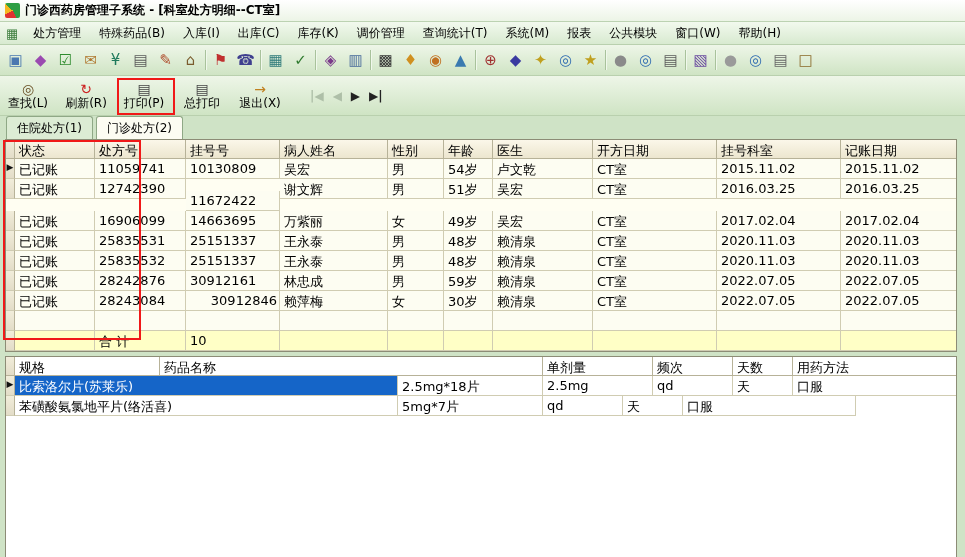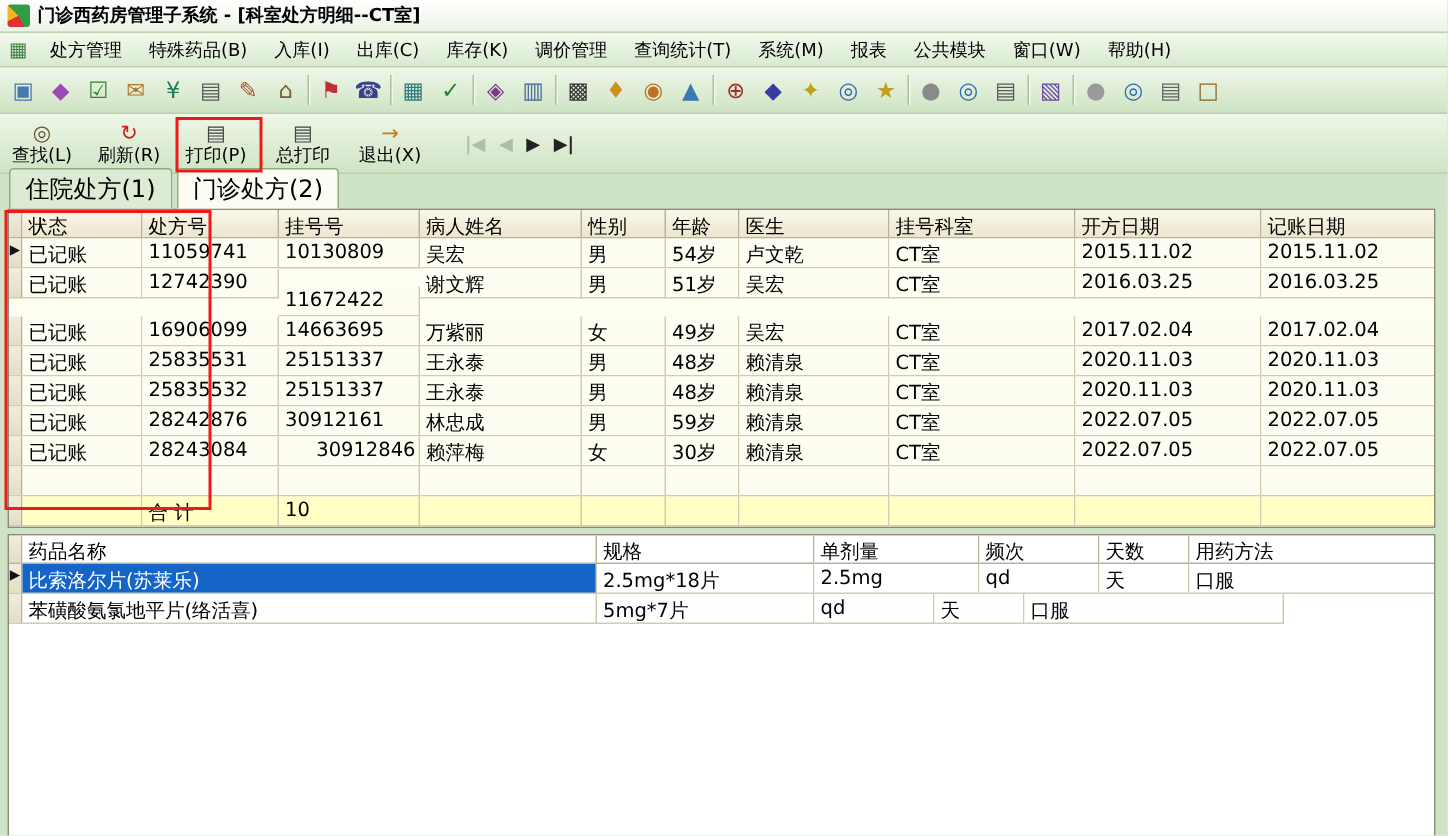--- a/index.html
+++ b/index.html
@@ -25,21 +25,21 @@
   .toolbar2 { height: 40px; display: flex; align-items: center; padding: 0 4px; gap: 10px;
     background: linear-gradient(#eef6e8, #cfe4c4); border-bottom: 1px solid #b9d0ae; }
   .action-btn { width: 48px; height: 36px; display: flex; flex-direction: column; align-items: center; justify-content: center; gap: 1px; }
   .action-btn .ico { font-size: 14px; line-height: 14px; }
   .action-btn .lbl { font-size: 12px; line-height: 13px; white-space: nowrap; }
   .nav { display: flex; gap: 9px; margin-left: 16px; font-size: 12px; font-weight: bold; color: #222; }
   .nav .disabled { color: #aebfa8; }
 
   .tabbar { height: 23px; display: flex; align-items: flex-end; padding: 2px 6px 0; gap: 3px; background: #cfe3c6; }
   .tab { padding: 3px 10px 2px; border: 1px solid #8fa886; border-bottom: none; border-radius: 3px 3px 0 0;
-    background: #dcecd4; font-size: 16px; white-space: nowrap; text-align: right; }
+    background: #dcecd4; font-size: 12px; white-space: nowrap; text-align: right; }
   .tab.active { background: #fcfcf2; }
 
   .grid { margin-left: 5px; width: 952px; background: #fffef2; border: 1px solid #8c8c76; overflow: hidden; }
   #table1 { margin-bottom: 4px; }
   #table2 { height: 214px; background: #ffffff; }
 
   .t-row { display: flex; }
   .t-cell { border-right: 1px solid #d0ccb2; border-bottom: 1px solid #d0ccb2; height: 20px;
     padding: 2px 2px 0 4px; font-size: 13px; white-space: nowrap; overflow: hidden; background: #fdfdf2; }
   #table2 .t-cell { background: #ffffff; }
@@ -159,22 +159,22 @@
   <div class="grid" id="table1">
       <div class="t-row head">
         <div class="t-cell sel" style="flex: 0 0 9px; width: 9px;"></div>
         <div class="t-cell" style="flex: 0 0 80px; width: 80px;">状态</div>
         <div class="t-cell" style="flex: 0 0 91px; width: 91px;">处方号</div>
         <div class="t-cell" style="flex: 0 0 94px; width: 94px;">挂号号</div>
         <div class="t-cell" style="flex: 0 0 108px; width: 108px;">病人姓名</div>
         <div class="t-cell" style="flex: 0 0 56px; width: 56px;">性别</div>
         <div class="t-cell" style="flex: 0 0 49px; width: 49px;">年龄</div>
         <div class="t-cell" style="flex: 0 0 100px; width: 100px;">医生</div>
+        <div class="t-cell" style="flex: 0 0 124px; width: 124px;">开方日期</div>
         <div class="t-cell" style="flex: 0 0 124px; width: 124px;">挂号科室</div>
-        <div class="t-cell" style="flex: 0 0 124px; width: 124px;">开方日期</div>
         <div class="t-cell" style="flex: 0 0 125px; width: 125px;">记账日期</div>
       </div>
       <div class="t-row">
         <div class="t-cell sel" style="flex: 0 0 9px; width: 9px;">▶</div>
         <div class="t-cell" style="flex: 0 0 80px; width: 80px;">已记账</div>
         <div class="t-cell" style="flex: 0 0 91px; width: 91px;">11059741</div>
         <div class="t-cell" style="flex: 0 0 94px; width: 94px;">10130809</div>
         <div class="t-cell" style="flex: 0 0 108px; width: 108px;">吴宏</div>
         <div class="t-cell" style="flex: 0 0 56px; width: 56px;">男</div>
         <div class="t-cell" style="flex: 0 0 49px; width: 49px;">54岁</div>
@@ -285,22 +285,22 @@
         <div class="t-cell" style="flex: 0 0 100px; width: 100px;"></div>
         <div class="t-cell" style="flex: 0 0 124px; width: 124px;"></div>
         <div class="t-cell" style="flex: 0 0 124px; width: 124px;"></div>
         <div class="t-cell" style="flex: 0 0 125px; width: 125px;"></div>
       </div>
     </div>
 
   <div class="grid" id="table2">
       <div class="t-row head">
         <div class="t-cell sel" style="flex: 0 0 9px; width: 9px;"></div>
+        <div class="t-cell" style="flex: 0 0 145px; width: 145px;">规格</div>
         <div class="t-cell" style="flex: 0 0 383px; width: 383px;">药品名称</div>
-        <div class="t-cell" style="flex: 0 0 145px; width: 145px;">规格</div>
         <div class="t-cell" style="flex: 0 0 110px; width: 110px;">单剂量</div>
         <div class="t-cell" style="flex: 0 0 80px; width: 80px;">频次</div>
         <div class="t-cell" style="flex: 0 0 60px; width: 60px;">天数</div>
         <div class="t-cell" style="flex: 0 0 173px; width: 173px;">用药方法</div>
       </div>
       <div class="t-row">
         <div class="t-cell sel" style="flex: 0 0 9px; width: 9px;">▶</div>
         <div class="t-cell sel-blue" style="flex: 0 0 383px; width: 383px;">比索洛尔片(苏莱乐)</div>
         <div class="t-cell" style="flex: 0 0 145px; width: 145px;">2.5mg*18片</div>
         <div class="t-cell" style="flex: 0 0 110px; width: 110px;">2.5mg</div>

